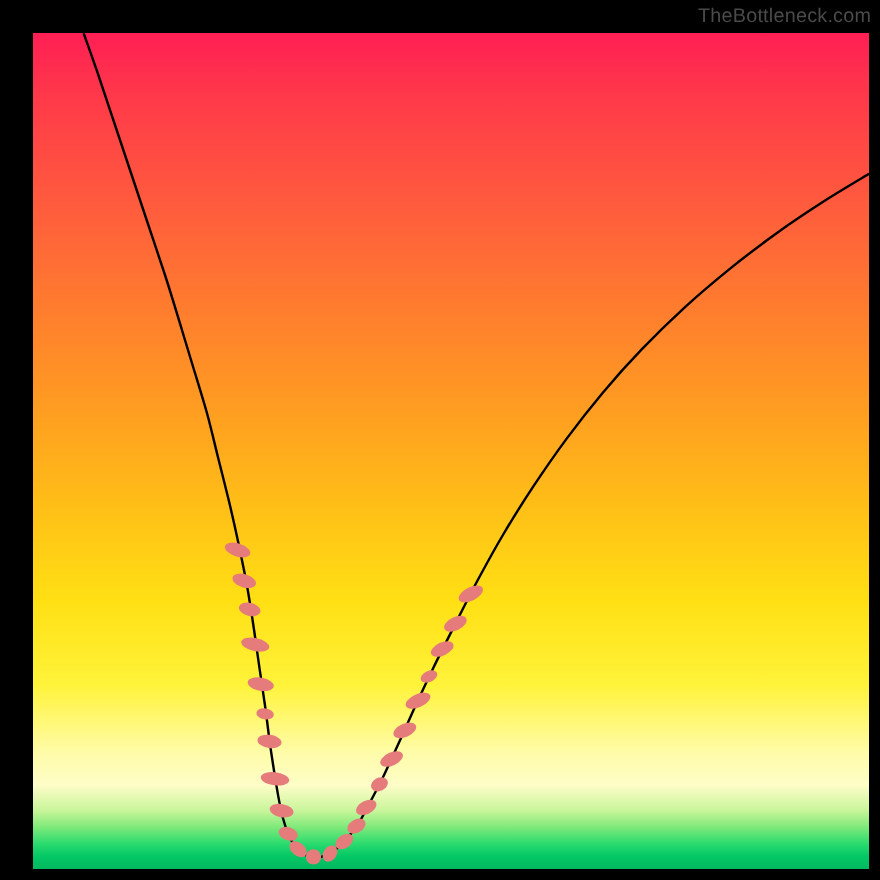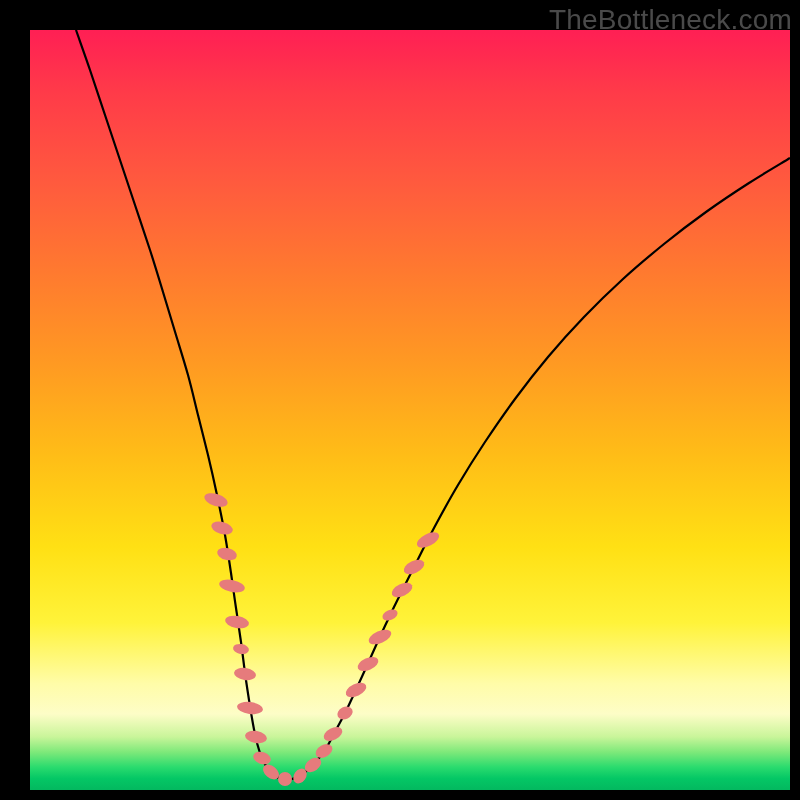--- a/index.html
+++ b/index.html
@@ -40,21 +40,21 @@
       #2adb6e 97%,
       #04c765 98.5%,
       #03b85f 100%
     );
   }
   .watermark {
     position: absolute;
     top: 4px;
     right: 8px;
     color: #4a4a4a;
-    font-size: 28px;
+    font-size: 18px;
     font-weight: 500;
     letter-spacing: 0.2px;
     z-index: 10;
     user-select: none;
   }
   svg.curve {
     position: absolute;
     left: 0; top: 0;
     width: 760px;
     height: 760px;

